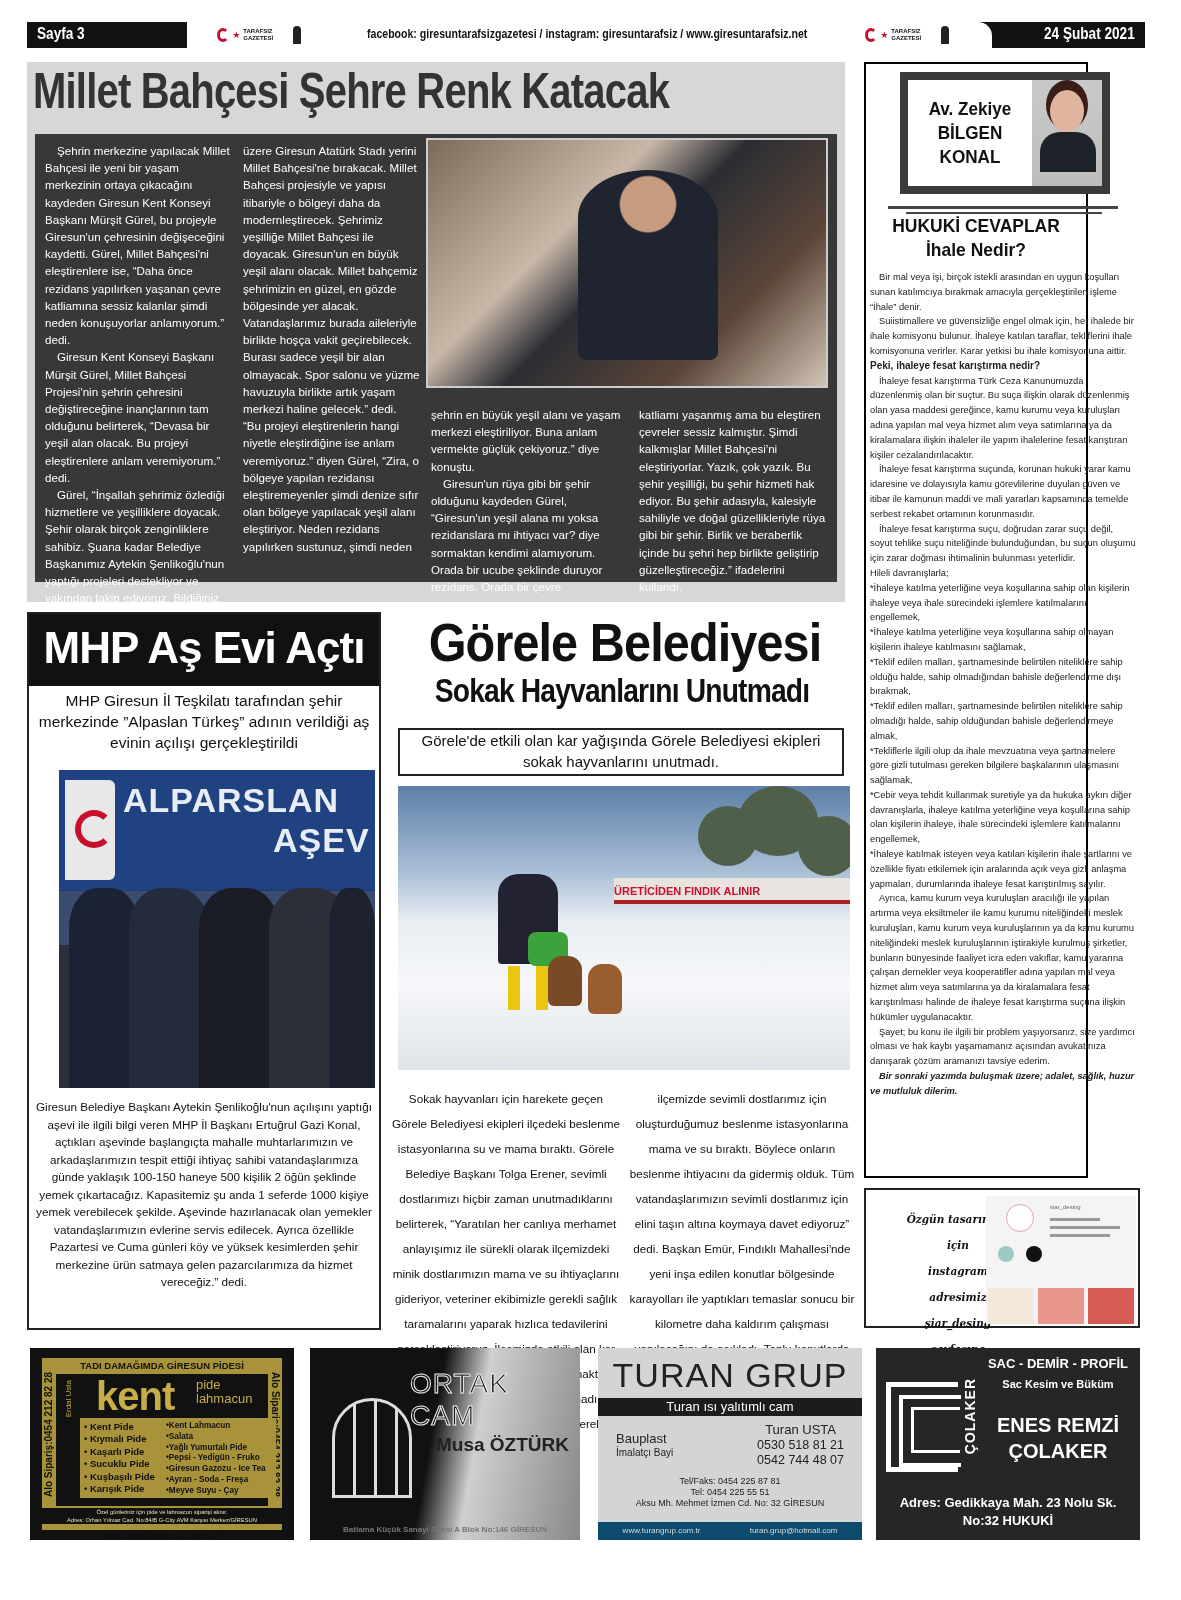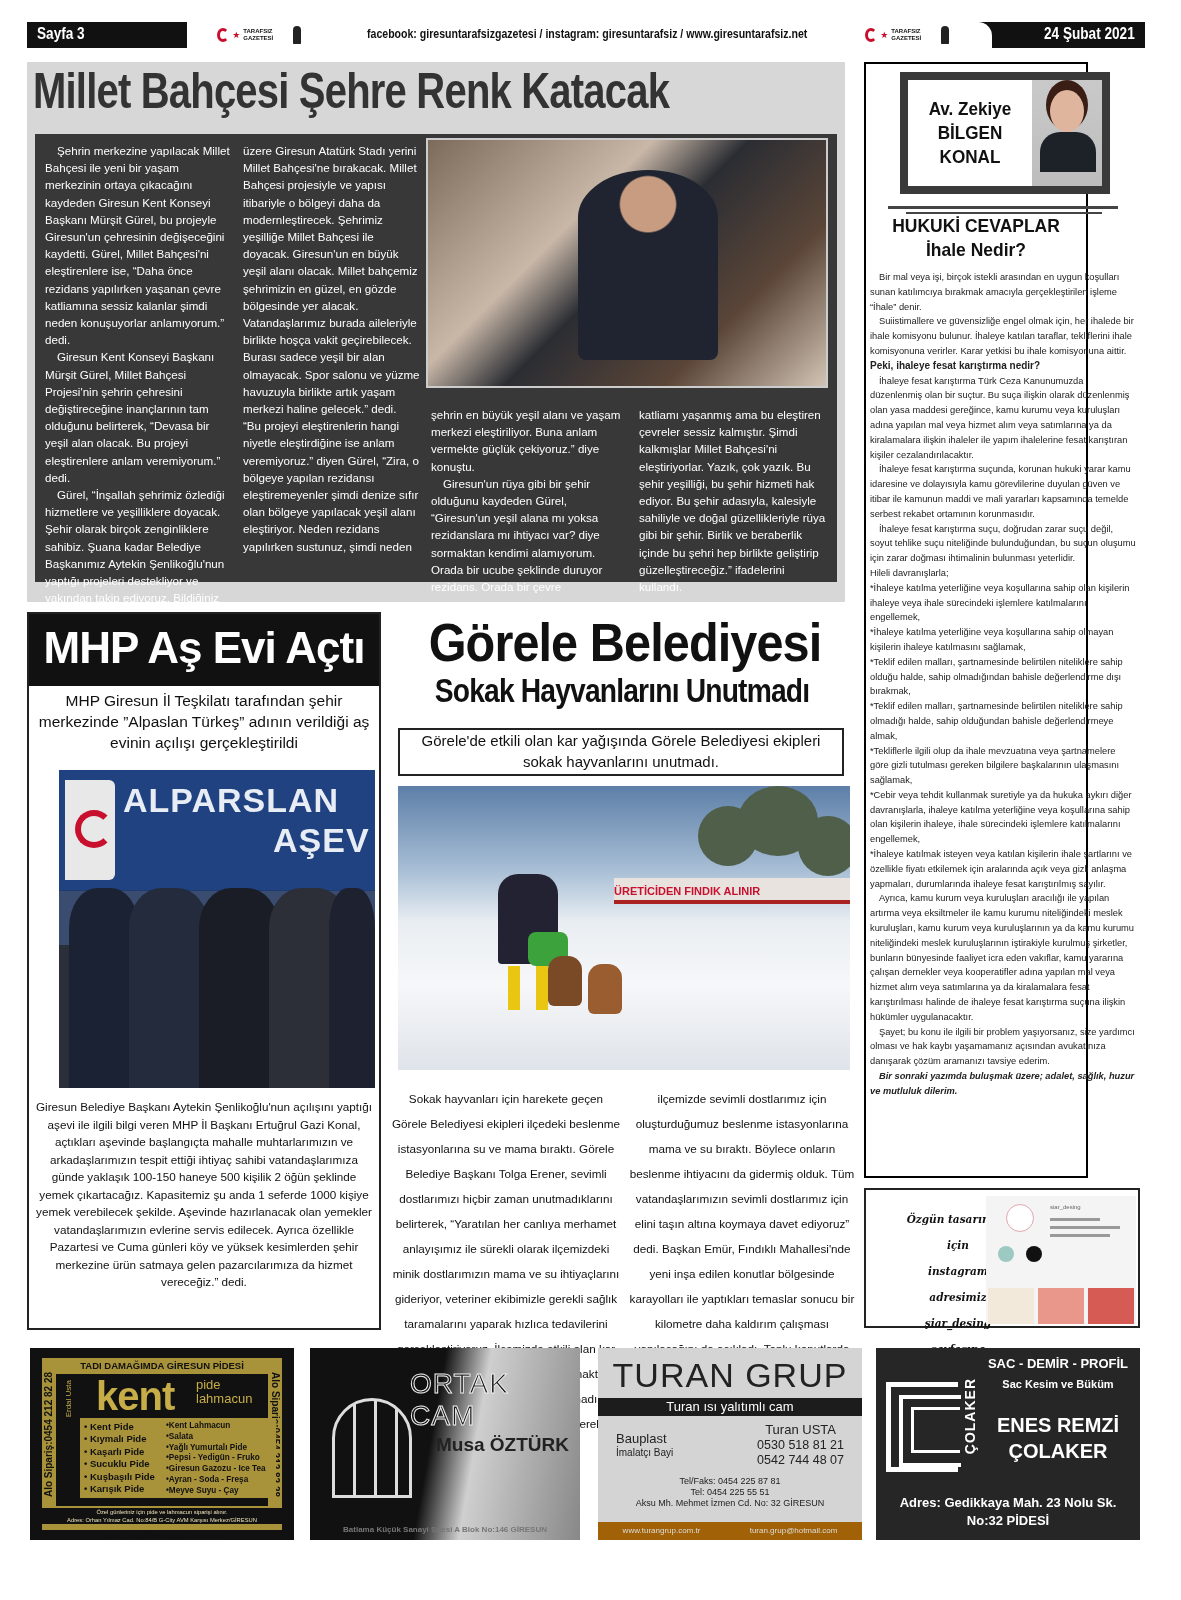--- a/index.html
+++ b/index.html
@@ -101,21 +101,21 @@
   .ad-cam .addr { position: absolute; left: 0; bottom: 6px; width: 100%; text-align: center; font-size: 8px; color: #777; font-weight: bold; }
 
   .ad-turan { left: 598px; width: 264px; background: #d4d4d4; }
   .ad-turan .title { position: absolute; left: 0; top: 8px; width: 100%; text-align: center; font-size: 34px; color: #222; letter-spacing: 1px; line-height: 38px; }
   .ad-turan .band { position: absolute; left: 0; top: 50px; width: 100%; height: 18px; background: #1c1c1c; color: #fff; text-align: center; font-size: 13px; line-height: 18px; }
   .ad-turan .bau { position: absolute; left: 18px; top: 84px; font-size: 13px; color: #222; line-height: 14px; }
   .ad-turan .bau small { display: block; font-size: 10px; }
   .ad-turan .usta { position: absolute; right: 18px; top: 74px; text-align: center; font-size: 12.5px; line-height: 15px; color: #222; }
   .ad-turan .usta b { font-weight: normal; font-size: 13px; }
   .ad-turan .foot { position: absolute; left: 0; top: 128px; width: 100%; text-align: center; font-size: 9px; line-height: 11px; color: #222; }
-  .ad-turan .web { position: absolute; left: 0; bottom: 0; width: 100%; height: 18px; background: #a16207; color: #ddd; font-size: 8px; line-height: 18px; display: flex; justify-content: space-around; }
+  .ad-turan .web { position: absolute; left: 0; bottom: 0; width: 100%; height: 18px; background: #0c4a6e; color: #ddd; font-size: 8px; line-height: 18px; display: flex; justify-content: space-around; }
 
   .ad-colaker { left: 876px; width: 264px; background: #262626; color: #fff; }
   .ad-colaker .top { position: absolute; left: 100px; top: 8px; width: 164px; text-align: center; font-weight: bold; font-size: 13px; }
   .ad-colaker .sub { position: absolute; left: 100px; top: 30px; width: 164px; text-align: center; font-weight: bold; font-size: 11px; }
   .ad-colaker .logo-c { position: absolute; left: 10px; top: 34px; width: 72px; height: 90px; border: 5px solid #fff; border-right: none; }
   .ad-colaker .logo-c::before { content: ""; position: absolute; left: 8px; top: 8px; width: 58px; height: 64px; border: 4px solid #fff; border-right: none; }
   .ad-colaker .logo-c::after { content: ""; position: absolute; left: 20px; top: 20px; width: 46px; height: 40px; border: 3px solid #fff; border-right: none; }
   .ad-colaker .vert { position: absolute; left: 86px; top: 30px; font-weight: bold; font-size: 14px; writing-mode: vertical-rl; transform: rotate(180deg); letter-spacing: 1px; }
   .ad-colaker .name { position: absolute; left: 100px; top: 64px; width: 164px; text-align: center; font-weight: bold; font-size: 20px; line-height: 26px; }
   .ad-colaker .addr { position: absolute; left: 0; top: 146px; width: 100%; text-align: center; font-weight: bold; font-size: 13px; line-height: 18px; }
@@ -333,15 +333,15 @@
   <div class="top">SAC - DEMİR - PROFİL</div>
   <div class="sub">Sac Kesim ve Büküm</div>
   <div class="logo-c"></div>
   <div class="vert">ÇOLAKER</div>
   <div class="name">
     <div>ENES REMZİ</div>
     <div>ÇOLAKER</div>
   </div>
   <div class="addr">
     <div>Adres: Gedikkaya Mah. 23 Nolu Sk.</div>
-    <div>No:32 PİDESİ</div>
+    <div>No:32 HUKUKİ</div>
   </div>
 </div>
 
 </body></html>

